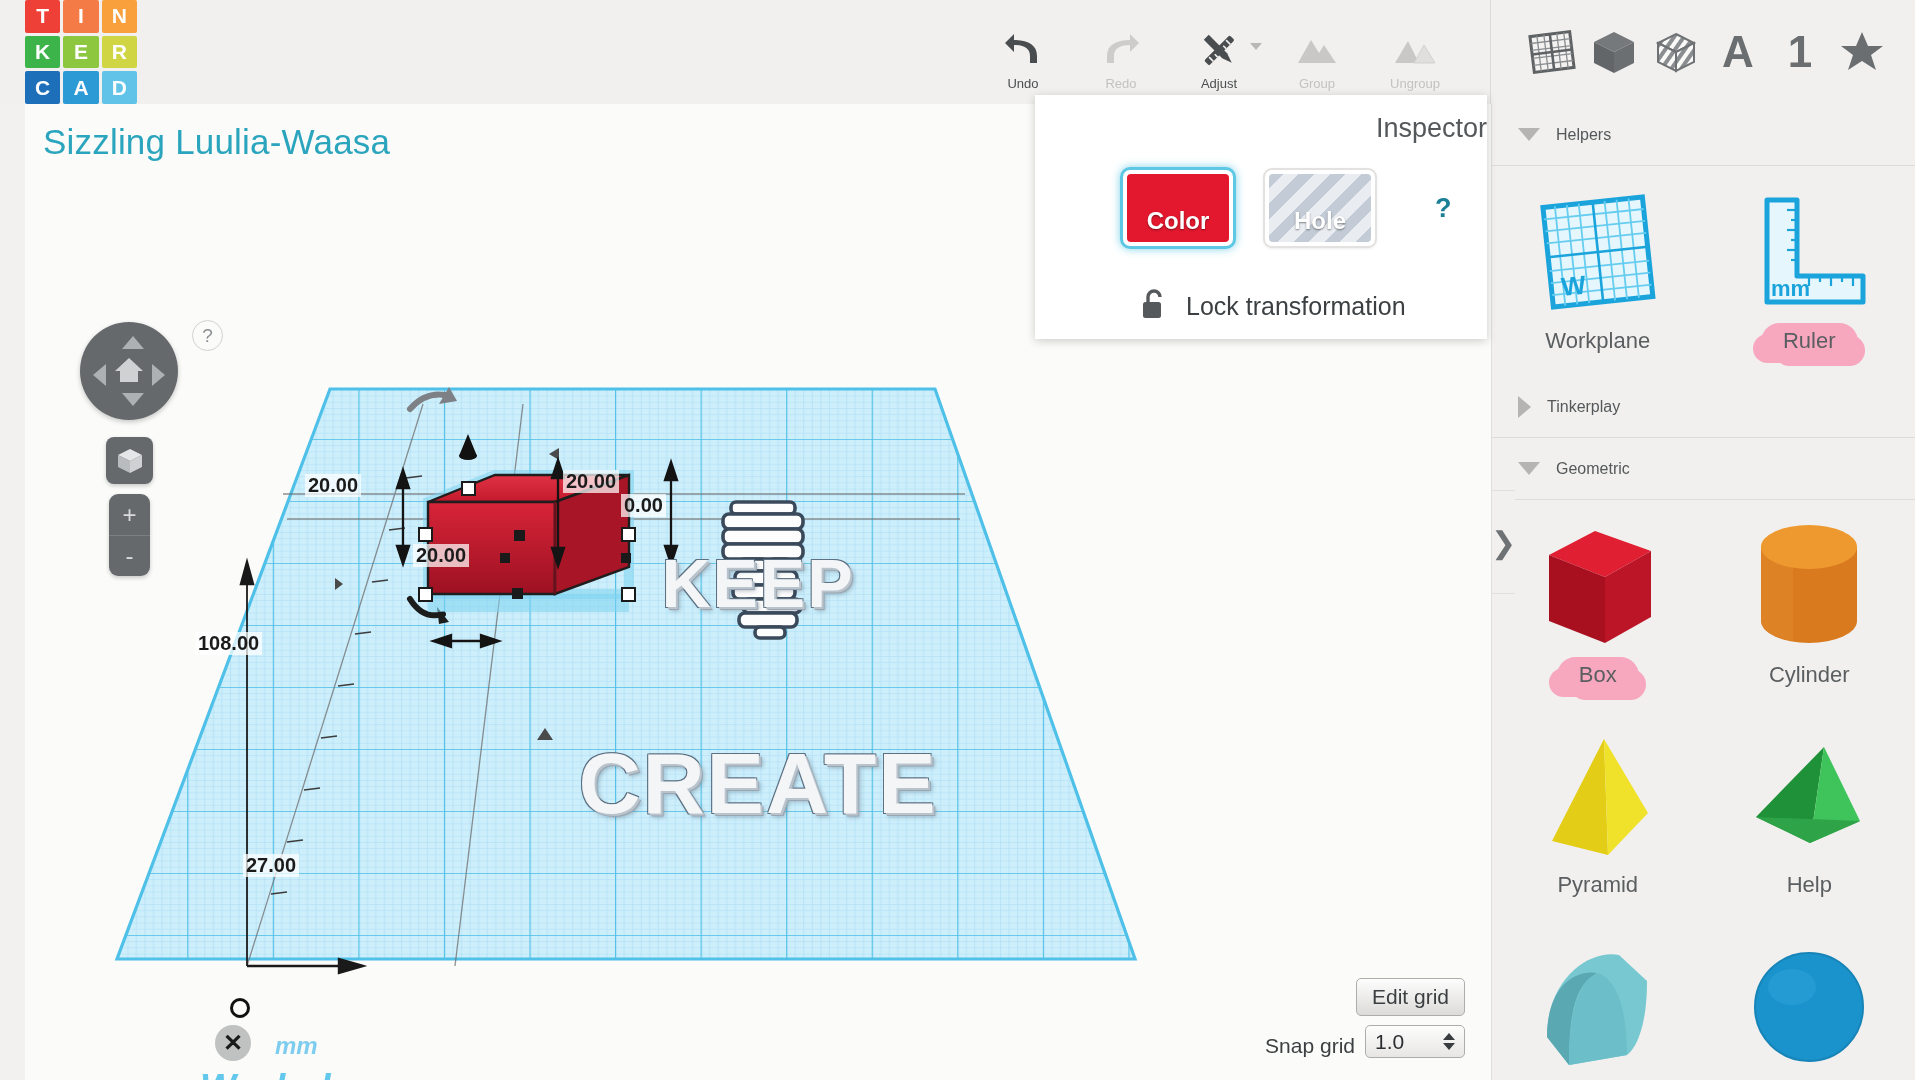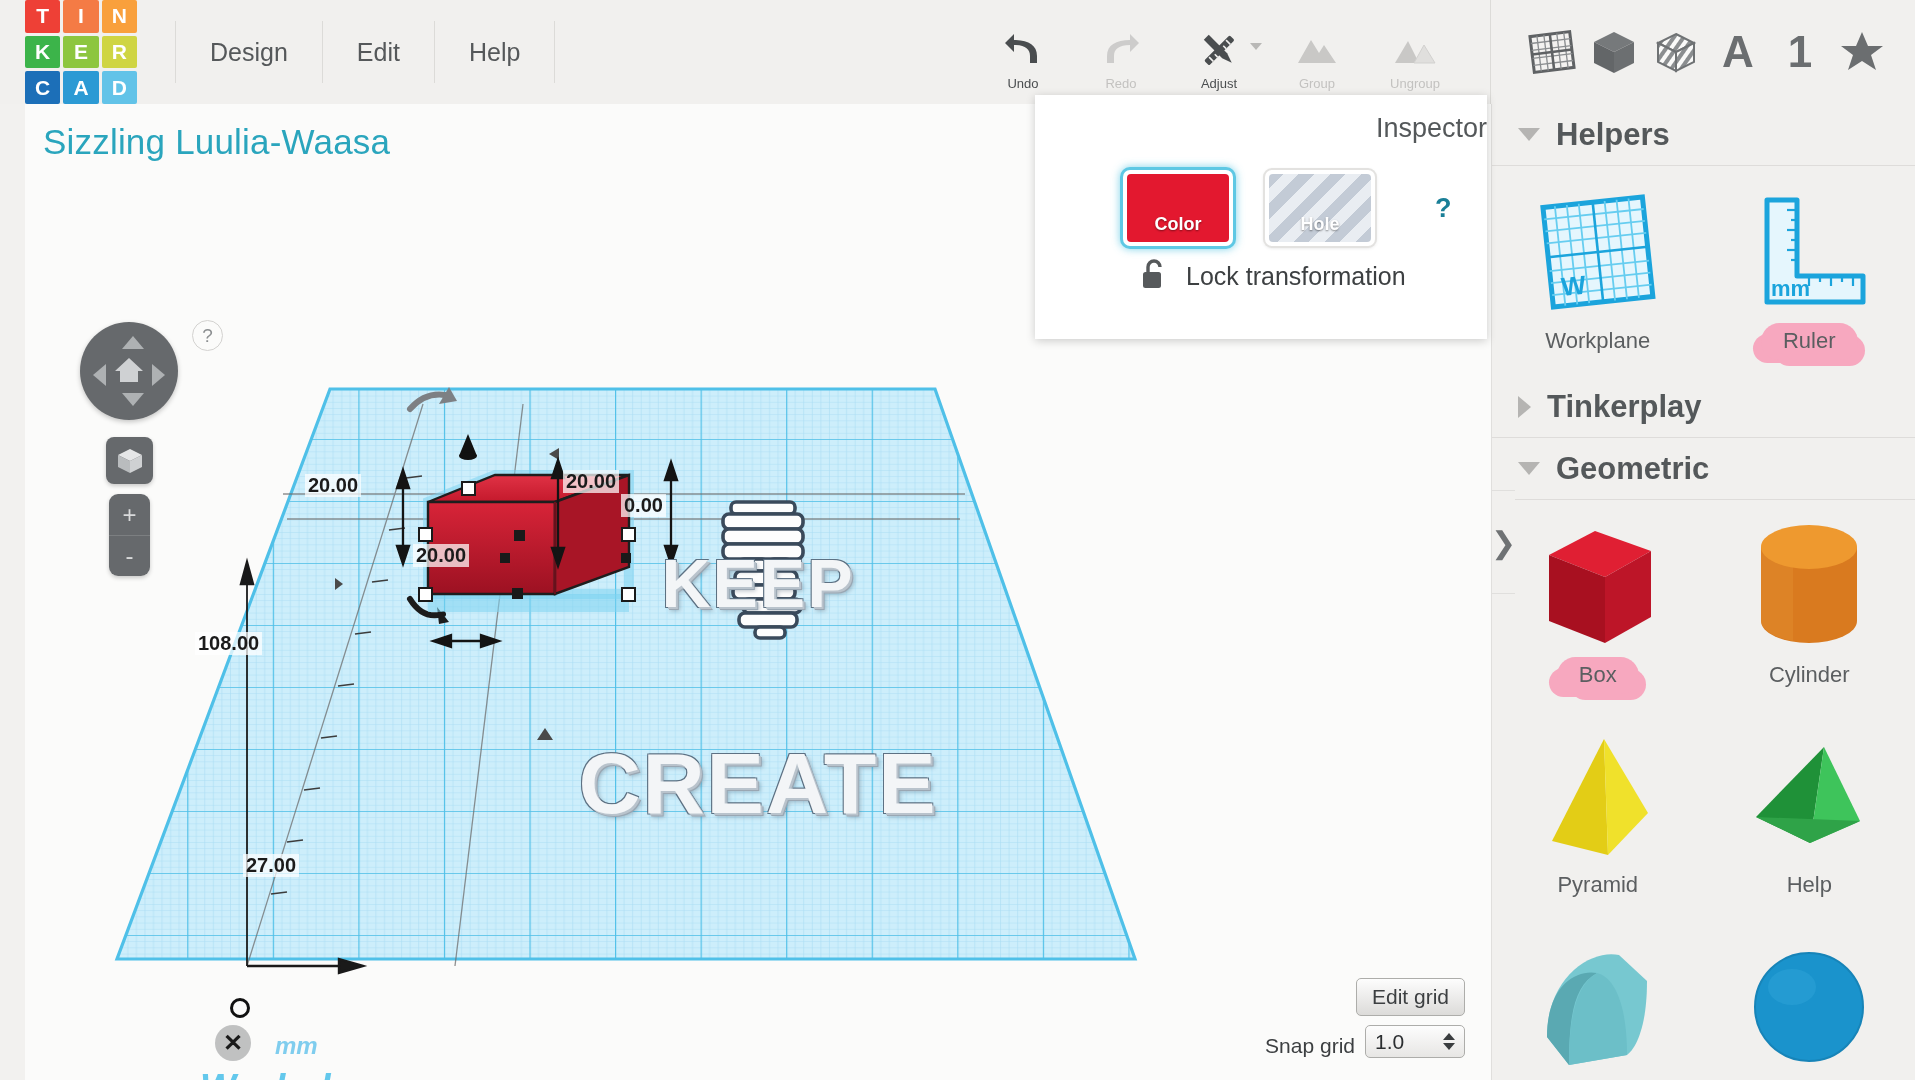--- a/index.html
+++ b/index.html
@@ -151,40 +151,40 @@
     background:#fff; box-shadow:0 2px 9px rgba(0,0,0,.19); z-index:40;
   }
   #insp-title { text-align:right; font-size:27px; color:#54585a; padding-top:18px; }
   #insp-swatches { display:flex; align-items:center; margin-top:26px; padding-left:88px; }
   .sw-wrap { width:110px; height:76px; border-radius:7px; padding:4px; background:#fff; }
   .sw-wrap.selected { box-shadow:0 0 0 3px #5ec8e4, 0 0 9px 3px rgba(94,200,228,.8); }
   .sw-wrap.plain { box-shadow:0 0 0 2px #e3e2e0, 0 1px 4px rgba(0,0,0,.2); margin-left:32px; }
   .sw {
     width:100%; height:100%; border-radius:4px;
     display:flex; align-items:flex-end; justify-content:center; padding-bottom:7px;
-    font-size:18px; font-weight:bold; color:#fff;
+    font-size:24px; font-weight:bold; color:#fff;
     text-shadow:0 1px 2px rgba(0,0,0,.45);
   }
   #insp-help { margin-left:60px; font-size:27px; font-weight:bold; color:#1a7f97; cursor:pointer; }
-  #insp-lock { display:flex; align-items:center; margin-top:12px; padding-left:105px;text-align:right; }
+  #insp-lock { display:flex; align-items:center; margin-top:42px; padding-left:105px;text-align:right; }
   #insp-lock .ltxt { font-size:25px; color:#3d4042; margin-left:18px; }
 
   
   #sidebar {
     position:absolute; right:0; top:104px; width:424px; height:976px;
     background:#f1f0ee; border-left:1px solid #e0dfdd; overflow:hidden;
   }
   .sec-head {
     display:flex; align-items:center; height:62px; padding-left:26px;
     border-bottom:1px solid #dedcda; cursor:pointer;
   }
   .sec-head .tri { width:0;height:0; margin-right:16px; }
   .tri.open  { border-left:11px solid transparent;border-right:11px solid transparent;border-top:13px solid #b5b4b2; }
   .tri.closed{ border-top:11px solid transparent;border-bottom:11px solid transparent;border-left:13px solid #b5b4b2; }
-  .sec-head .stitle { font-size:31px; font-weight:bold; color:#54585a; }
+  .sec-head .stitle { font-size:16px; font-weight:normal; color:#54585a; }
 
   .grid2 { display:flex; flex-wrap:wrap; }
   .cell {
     width:50%; height:210px; display:flex; flex-direction:column;
     align-items:center; justify-content:flex-start; padding-top:16px; cursor:pointer;
   }
   .cell .art { height:142px; display:flex; align-items:center; justify-content:center; }
   .cell .clabel { font-size:22px; color:#5b5e60; position:relative; margin-top:4px; }
   .cell .clabel.hl::before {
     content:""; position:absolute; left:-22px; right:-22px; top:-5px; bottom:-6px;
@@ -210,25 +210,20 @@
     <div class="logo-tile" style="background: rgb(244, 123, 69);">I</div>
     <div class="logo-tile" style="background: rgb(249, 160, 60);">N</div>
     <div class="logo-tile" style="background: rgb(60, 180, 74);">K</div>
     <div class="logo-tile" style="background: rgb(141, 198, 63);">E</div>
     <div class="logo-tile" style="background: rgb(207, 213, 67);">R</div>
     <div class="logo-tile" style="background: rgb(28, 111, 184);">C</div>
     <div class="logo-tile" style="background: rgb(44, 154, 212);">A</div>
     <div class="logo-tile" style="background: rgb(98, 195, 232);">D</div>
   </div>
 
-  <div class="menu-group">
-    <div class="menu-item">Design</div>
-    <div class="menu-item">Edit</div>
-    <div class="menu-item">Help</div>
-  </div>
 
   <div class="tool-group">
 
     <div class="tool-btn">
       <span class="ticon">
         <svg width="40" height="36" viewBox="0 0 40 36">
             <path d="M11 8 L11 2 L2 11 L11 20 L11 13 C22 13 27 17 27 24 L27 31 L34 31 L34 24 C34 13 25 8 11 8 Z" fill="#4a4d4f"></path>
           </svg>
       </span>
       <span class="tlabel">Undo</span>

